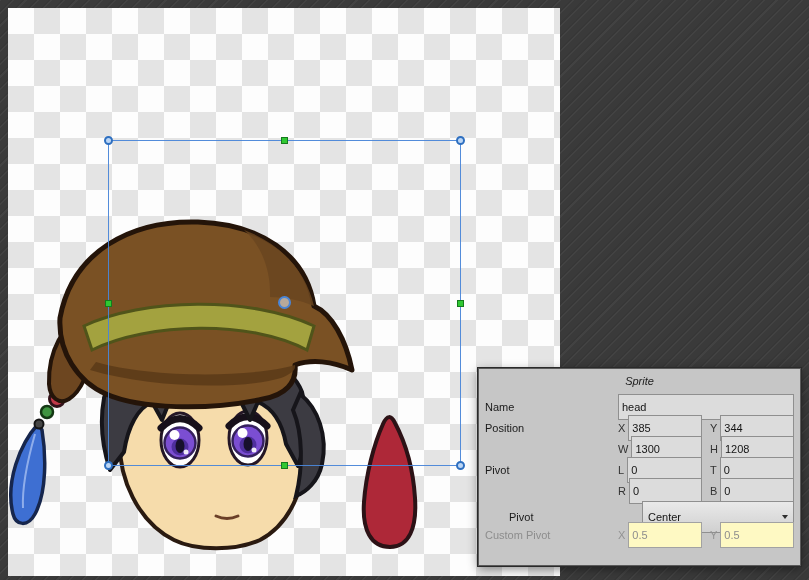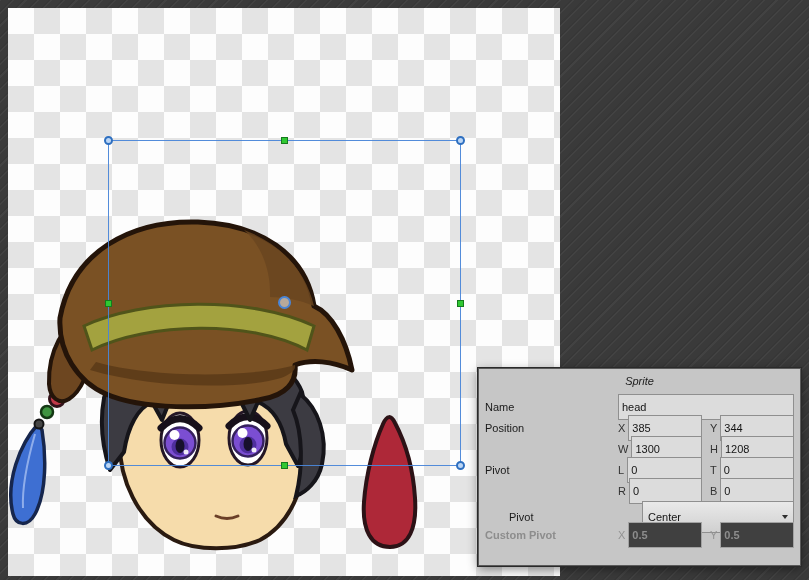--- a/index.html
+++ b/index.html
@@ -56,32 +56,32 @@
     box-shadow:0 0 0 1px #2a2a2a, 0 3px 10px rgba(0,0,0,0.45);
     color:#141414;font-size:11px;
   }
   .panel-title{
     height:18px;line-height:18px;margin-top:3px;text-align:center;color:#1b1b1b;font-style:italic;
   }
   .rows{display:flex;flex-direction:column;gap:5px;padding:4px 6px 6px 6px;}
   .row{display:grid;grid-template-columns:133px 1fr;align-items:center;height:16px;}
   .row.gap-above{margin-top:2px;margin-left:24px;}
   .lbl{color:#1a1a1a;white-space:nowrap;overflow:hidden;}
-  .lbl.disabled{color:#8d8d8d;font-weight:bold;}
+  .lbl.disabled{color:#8d8d8d;}
   .pair{display:grid;grid-template-columns:1fr 1fr;gap:8px;}
   .cell{display:flex;align-items:center;gap:3px;min-width:0;}
   .prefix{color:#333;flex:0 0 auto;}
   .prefix.disabled{color:#939393;}
   input.field{
     flex:1 1 auto;min-width:0;height:16px;box-sizing:border-box;
     border:1px solid #8f8f8f;background:#dcdcdc;color:#141414;
     font-family:"Liberation Sans", sans-serif;font-size:11px;padding:12px 3px;outline:none;
   }
   input.field.full{width:100%;}
-  input.field.disabled{background:#404040;border-color:#a2a2a2;color:#8d8d8d;font-weight:bold;}
+  input.field.disabled{background:#fef9c3;border-color:#a2a2a2;color:#8d8d8d;}
   .dropdown{
     height:32px;box-sizing:border-box;border:1px solid #8f8f8f;
     background:linear-gradient(#e9e9e9,#d0d0d0);
     display:flex;align-items:center;padding:0 5px;cursor:default;
   }
   .dd-val{flex:1 1 auto;white-space:nowrap;overflow:hidden;}
   .dd-arrow{
     flex:0 0 auto;width:0;height:0;margin-left:4px;
     border-left:3.5px solid transparent;border-right:3.5px solid transparent;
     border-top:4.5px solid #2e2e2e;

